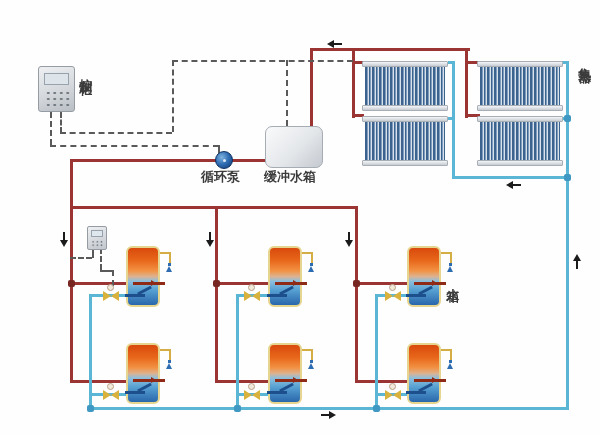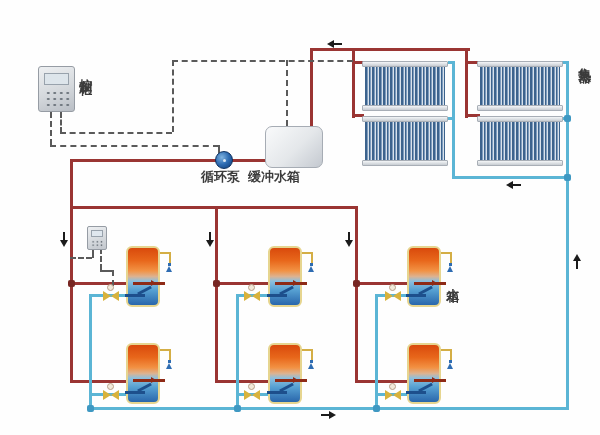--- a/index.html
+++ b/index.html
@@ -248,17 +248,17 @@
     </div>
   <div class="valve" style="left:244px;top:390px;">
       <div class="act"></div>
     </div>
   <div class="valve" style="left:385px;top:390px;">
       <div class="act"></div>
     </div>
 
   <div class="lbl v" style="left:78px;top:68px;">控制柜</div>
   <div class="lbl" style="left:201px;top:170px;">循环泵</div>
-  <div class="lbl" style="left:248px;top:170px;">缓冲水箱</div>
+  <div class="lbl" style="left:264px;top:170px;">缓冲水箱</div>
   <div class="lbl v" style="left:577px;top:57px;">集热器</div>
   <div class="lbl v" style="left:445px;top:278px;">水箱</div>
 
 </div>
 
 </body></html>

